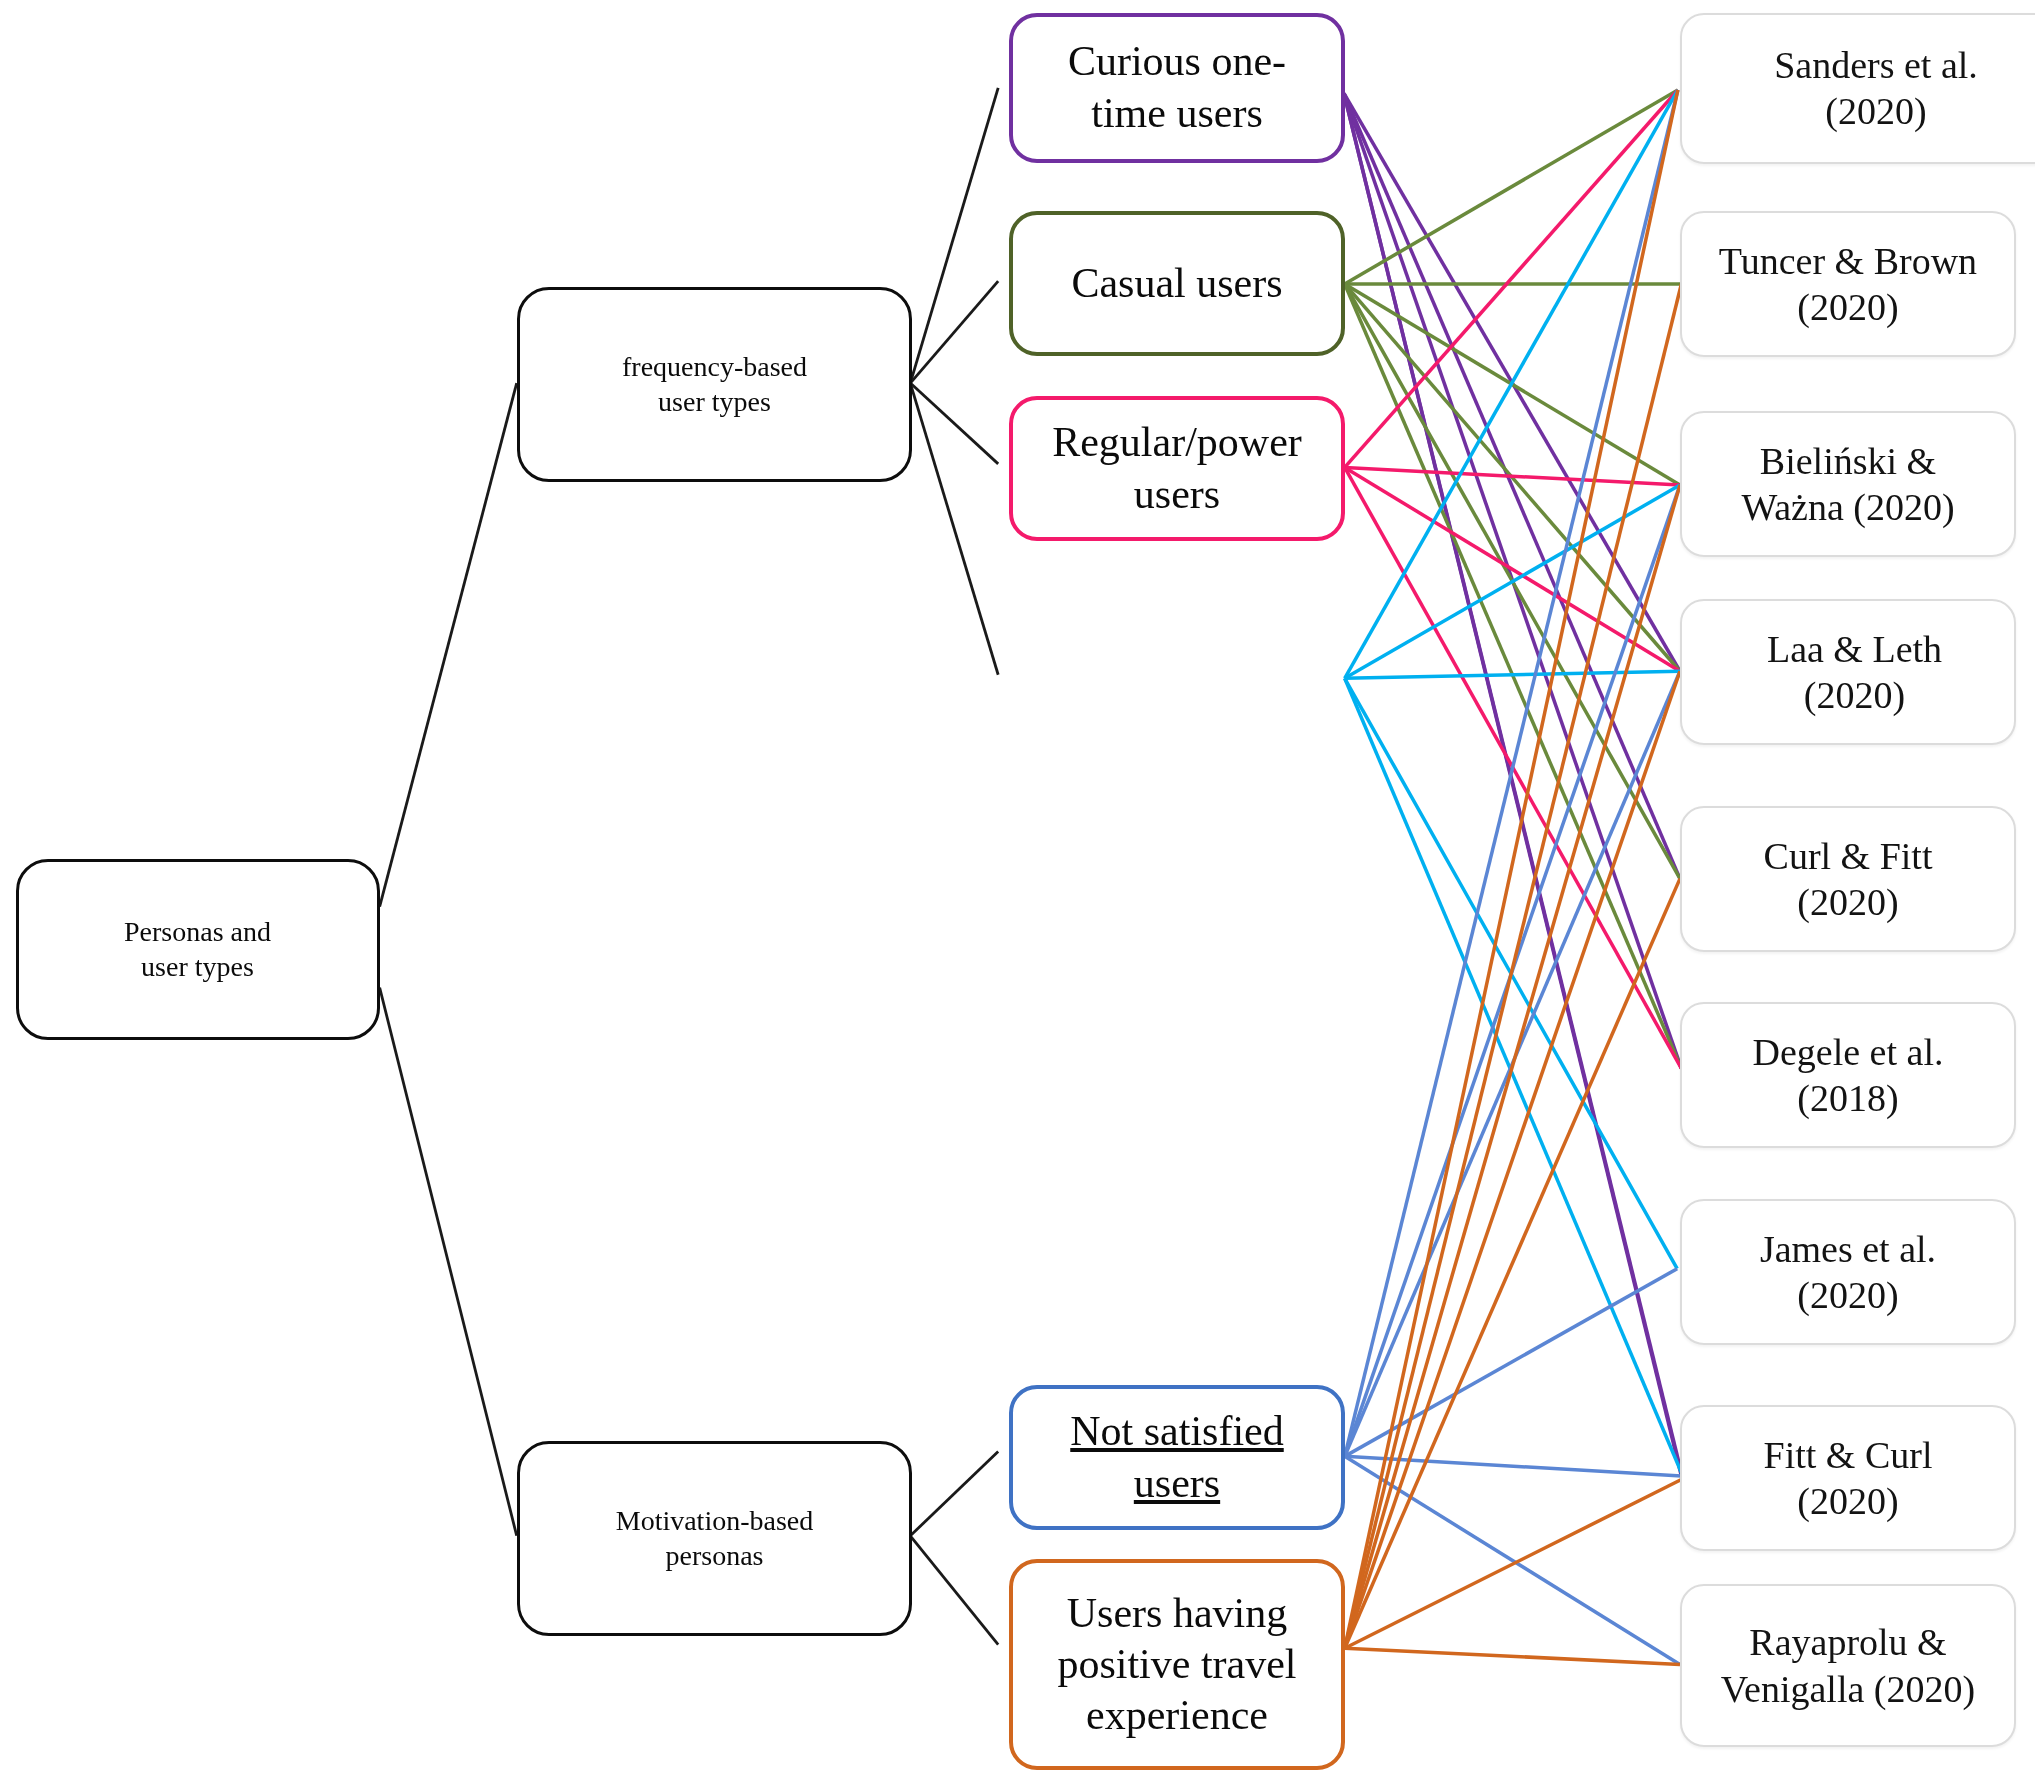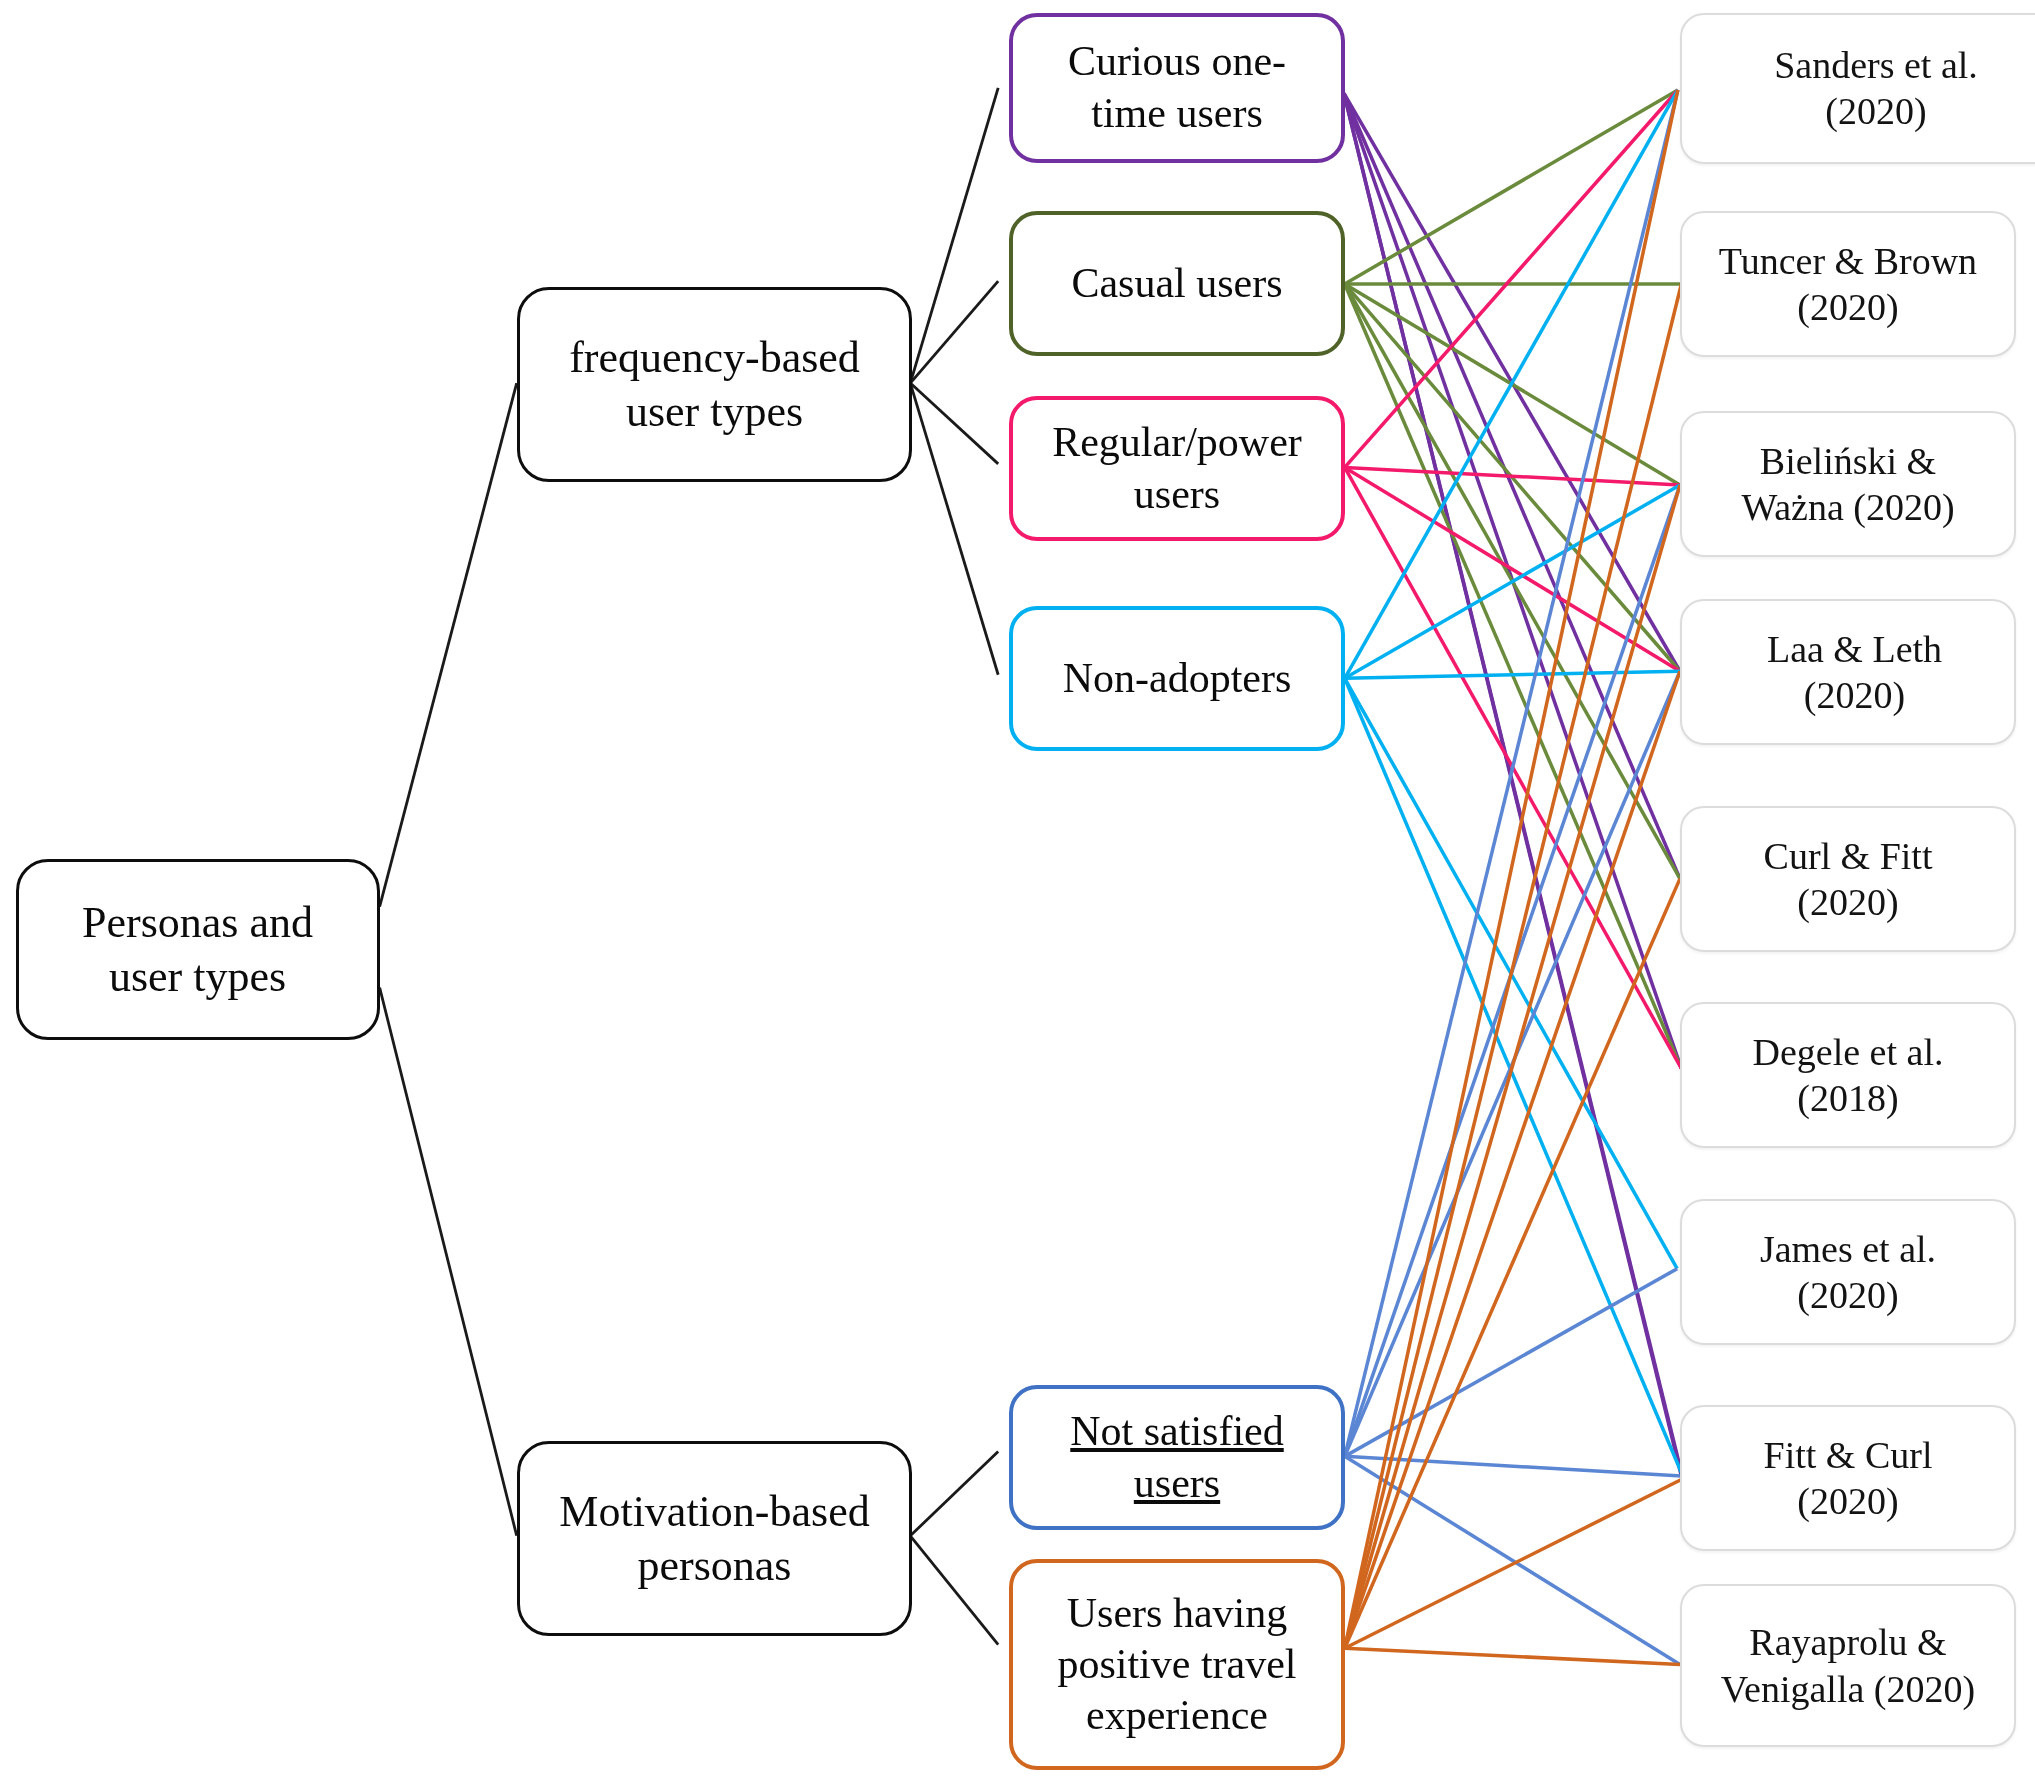--- a/index.html
+++ b/index.html
@@ -6,21 +6,21 @@
   body { width:2035px; height:1786px; position:relative;
          font-family:"Liberation Serif", "DejaVu Serif", serif; }
   #canvas { position:absolute; left:0; top:0; width:2035px; height:1786px; }
   svg.edges { position:absolute; left:0; top:0; width:2035px; height:1786px;
               pointer-events:none; }
   .node { position:absolute; box-sizing:border-box; display:flex;
           align-items:center; justify-content:center; text-align:center;
           background:#ffffff; }
   .node span { display:block; line-height:1.22; }
   .root, .mid {
-      border:3.5px solid #0d0d0d; border-radius:32px; font-size:44px; color:#0b0b0b;
+      border:3.5px solid #0d0d0d; border-radius:32px; font-size:28px; color:#0b0b0b;
   }
   .lvl2 { border-width:4.2px; border-style:solid; border-radius:28px;
           font-size:42px; color:#0b0b0b; }
   .ref  { border:2.1px solid #dcdcdc; border-radius:24px;
           font-size:38px; color:#131313;
           box-shadow:0 1.4px 2.8px rgba(0,0,0,0.05); }
 </style>
 </head>
 <body>
 
@@ -113,23 +113,20 @@
   <div class="node lvl2" style="left:1009px; top:12.7px; width:336px; height:150px; border-color:#7030a0;">
     <span style="white-space:pre-line;">Curious one-
 time users</span>
   </div>
 
   <div class="node lvl2" style="left:1009px; top:396px; width:336px; height:145px; border-color:#f41a6b;">
     <span style="white-space:pre-line;">Regular/power
 users</span>
   </div>
 
-  <div class="node lvl2" style="left:1009px; top:606px; width:336px; height:145px; border-color:#00b0f0;">
-    <span style="white-space:pre-line;">Non-adopters</span>
-  </div>
 
   <div class="node lvl2" style="left:1009px; top:1385px; width:336px; height:145px; border-color:#3f72c4;">
     <span style="white-space:pre-line;text-decoration:underline;">Not satisfied
 users</span>
   </div>
 
   <div class="node lvl2" style="left:1009px; top:1559px; width:336px; height:211px; border-color:#d1671e;">
     <span style="white-space:pre-line;">Users having
 positive travel
 experience</span>

